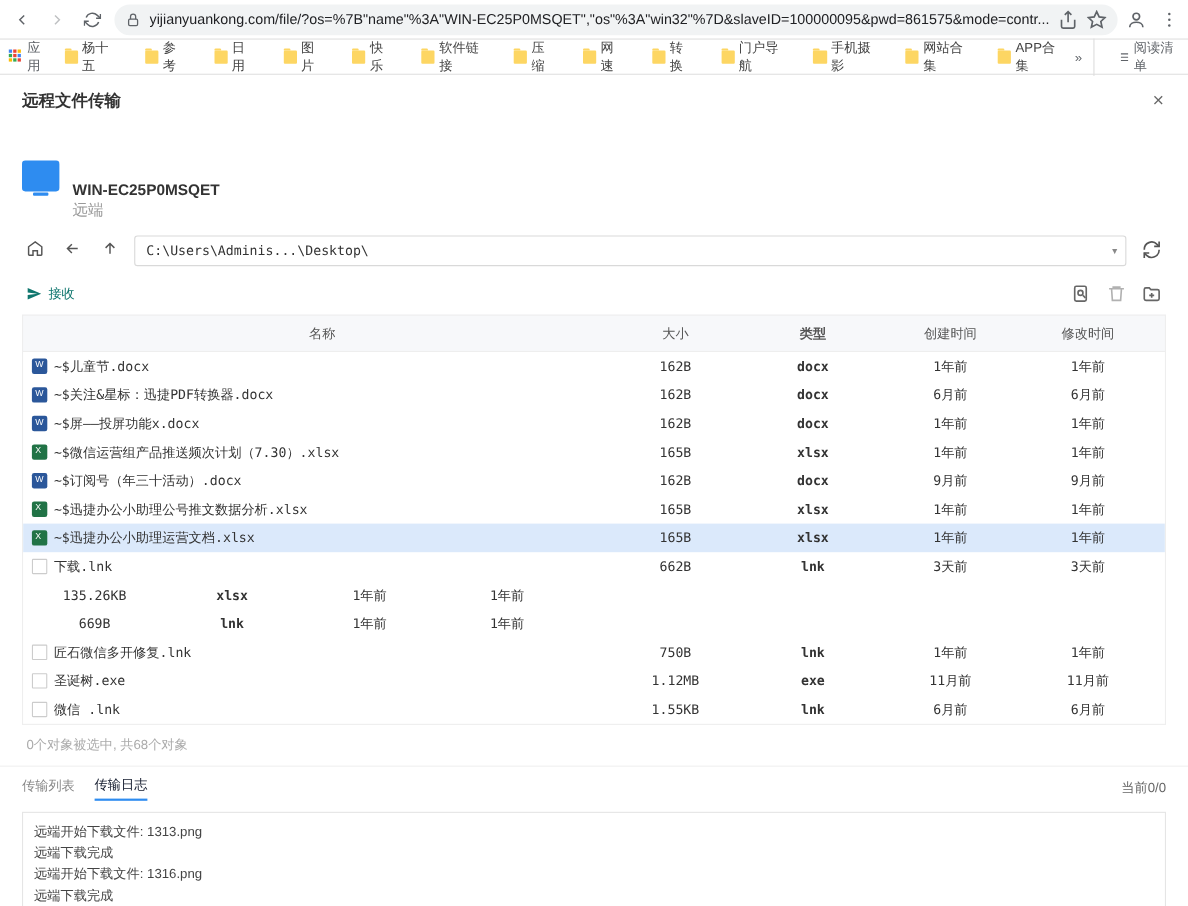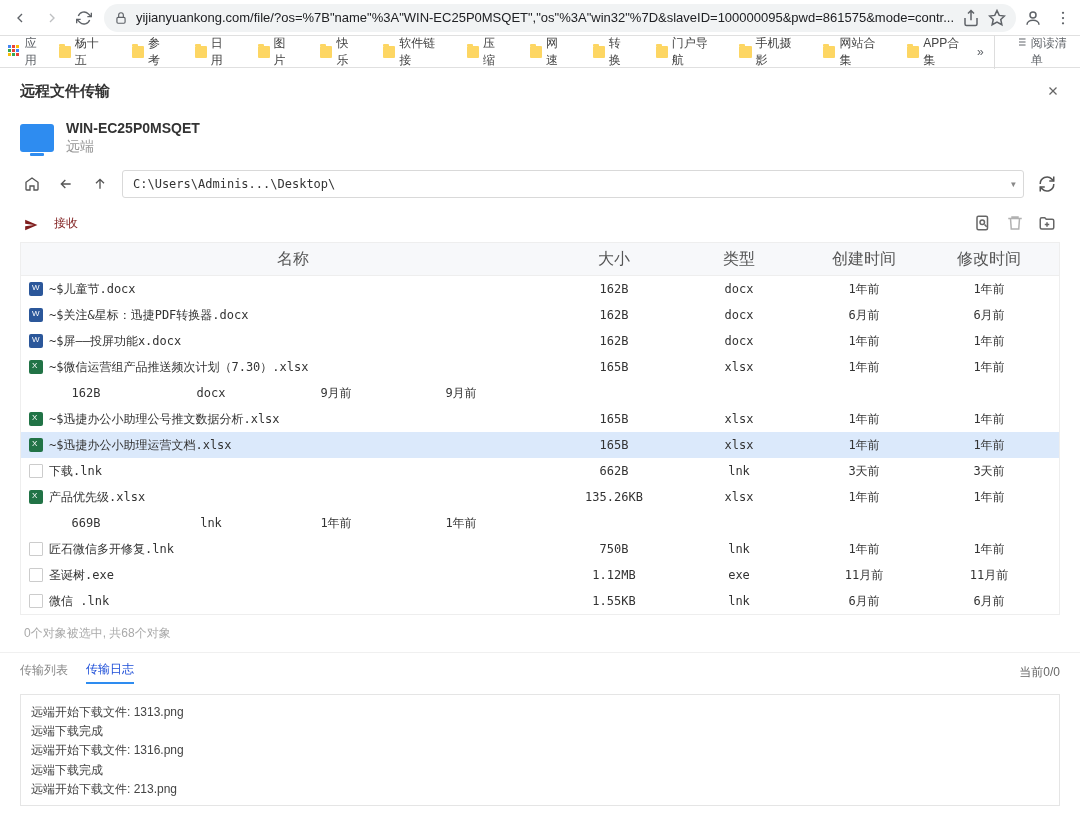--- a/index.html
+++ b/index.html
@@ -20,76 +20,76 @@
 .bm-apps { display: flex; align-items: center; gap: 4px; color: #5f6368; }
 .bm-grid { width: 14px; height: 14px; display: grid; grid-template-columns: repeat(3,3px); grid-template-rows: repeat(3,3px); gap: 1px; }
 .bm-grid span { background: #f4b400; }
 .bm-grid span:nth-child(1){background:#4285f4} .bm-grid span:nth-child(2){background:#ea4335} .bm-grid span:nth-child(3){background:#fbbc05}
 .bm-grid span:nth-child(4){background:#34a853} .bm-grid span:nth-child(5){background:#ea4335} .bm-grid span:nth-child(6){background:#4285f4}
 .bm-grid span:nth-child(7){background:#fbbc05} .bm-grid span:nth-child(8){background:#34a853} .bm-grid span:nth-child(9){background:#ea4335}
 .bm-item { display: flex; align-items: center; gap: 4px; padding: 2px 6px; color: #444; cursor: pointer; }
 .bm-folder { width: 14px; height: 12px; background: #fdd663; border-radius: 1px; position: relative; }
 .bm-folder::before { content:''; position:absolute; top:-2px; left:0; width:6px; height:2px; background:#fdd663; border-radius:1px 1px 0 0; }
 .bm-right { margin-left: auto; display: flex; align-items: center; gap: 10px; color: #5f6368; }
-.reading-list { display:flex; gap:4px; border-left:1px solid #ddd; padding-left:20px; }
+.reading-list { display:flex; align-items:center; gap:4px; border-left:1px solid #ddd; padding-left:20px; }
 
 
 .app-header { display: flex; align-items: center; justify-content: space-between; height: 46px; padding: 0 20px; }
 .app-title { font-size: 15px; font-weight: 600; color: #333; }
 .close-x { width: 14px; height: 14px; color: #666; cursor: pointer; }
 
 
 .computer-row { display: flex; align-items: center; padding: 6px 20px 14px; gap: 12px; }
 .monitor-icon { width: 34px; height: 28px; background: #2e8cf0; border-radius: 3px; position: relative; }
 .monitor-icon::after { content:''; position:absolute; bottom:-4px; left:50%; transform:translateX(-50%); width:14px; height:3px; background:#2e8cf0; border-radius:1px; }
-.computer-name { font-size: 14px; font-weight: 600; color: #333; }
+.computer-name { font-size: 14px; font-weight: 600; color: #333; margin-top: 44px; }
 .computer-sub { font-size: 14px; color: #999; margin-top: 2px; }
 
 
-.path-row { display: flex; align-items: center; padding: 0 20px 12px; gap: 10px; }
+.path-row { display: flex; align-items: flex-start; padding: 0 20px 12px; gap: 10px; }
 .path-btn { width: 24px; height: 24px; display:flex; align-items:center; justify-content:center; color:#555; cursor:pointer; }
 .path-btn svg { width:16px; height:16px; }
 .path-input { flex:1; height:28px; border:1px solid #d9d9d9; border-radius:3px; padding:0 10px; font-family: "SimSun", monospace; font-size:12px; color:#333; display:flex; align-items:center; position:relative; }
 .path-input .chev { position:absolute; right:6px; color:#888; }
 .refresh-btn { width:26px; height:26px; display:flex; align-items:center; justify-content:center; color:#555; cursor:pointer; }
 
 
 .action-row { display:flex; align-items:center; justify-content:space-between; padding: 4px 24px 10px; }
-.recv { display:flex; align-items:flex-end; gap:16px; color:#7f1d1d; }
+.recv { display:flex; align-items:center; gap:6px; color:#0f766e; }
 .recv svg { width:14px; height:14px; }
 .right-actions { display:flex; gap:14px; color:#666; }
 .right-actions svg { width:18px; height:18px; cursor:pointer; }
 
 
 .table-wrap { padding: 0 20px; position:relative; }
-.thead { display:flex; background:#f7f8fa; border:1px solid #eee; height:34px; align-items:center; font-size:16px; color:#555; }
+.thead { display:flex; background:#f7f8fa; border:1px solid #eee; height:34px; align-items:center; font-size:12px; color:#555; }
 .col-name { flex: 1; padding-left: 16px; text-align:center; }
 .col-size { width: 130px; text-align:center; }
-.col-type { width: 120px; text-align:center; }
+.col-type { width: 120px; text-align:center;font-weight:bold; }
 .col-created { width: 130px; text-align:center; }
 .col-modified { width: 130px; text-align:center; padding-right:10px; }
 .tbody { border:1px solid #eee; border-top:none; max-height: 340px; overflow-y:auto; }
 .trow { display:flex; align-items:center; height:26px; font-size:12px; font-family:"SimSun", monospace; color:#333; }
 .trow.selected { background:#dbe9fb; }
 .trow .col-name { text-align:left; display:flex; align-items:center; gap:6px; padding-left:8px; }
 .file-icon { width:14px; height:14px; display:inline-block; }
 .fi-doc { background:linear-gradient(#2b579a,#2b579a); border-radius:2px; position:relative; }
 .fi-doc::after { content:'W'; color:#fff; font-size:8px; position:absolute; left:3px; top:1px; font-family:Arial; }
 .fi-xls { background:linear-gradient(#217346,#217346); border-radius:2px; position:relative; }
 .fi-xls::after { content:'X'; color:#fff; font-size:8px; position:absolute; left:3px; top:1px; font-family:Arial; }
 .fi-lnk { background:#fff; border:1px solid #ccc; border-radius:1px; }
 .fi-exe { background:#fff; border:1px solid #ccc; border-radius:1px; }
 
 
 .status-row { padding: 10px 24px; color:#aaa; font-size:12px; }
 
 
 .tabs-row { display:flex; align-items:center; padding: 8px 20px 6px; gap:18px; font-size:12px; border-top:1px solid #f0f0f0; }
 .tab { color:#888; cursor:pointer; padding-bottom:4px; }
-.tab.active { color:#1d4ed8; border-bottom:2px solid #2e8cf0; }
+.tab.active { color:#0f172a; border-bottom:2px solid #2e8cf0; }
 .tabs-right { margin-left:auto; color:#666; }
 
 
 .log-box { margin: 4px 20px 0; border:1px solid #e5e5e5; padding:8px 10px; font-size:12px; color:#444; line-height:1.6; height:112px; overflow:hidden; }
 </style>
 </head>
 <body>
 
 <div class="browser-toolbar">
   <div class="nav-btn">
@@ -332,20 +332,24 @@
         <div class="col-name">
           <span class="file-icon fi-xls"></span>
           <span>~$微信运营组产品推送频次计划（7.30）.xlsx</span>
         </div>
         <div class="col-size">165B</div>
         <div class="col-type">xlsx</div>
         <div class="col-created">1年前</div>
         <div class="col-modified">1年前</div>
       </div>
       <div class="trow">
+        <div class="col-name">
+          <span class="file-icon fi-doc"></span>
+          <span>~$订阅号（年三十活动）.docx</span>
+        </div>
         <div class="col-size">162B</div>
         <div class="col-type">docx</div>
         <div class="col-created">9月前</div>
         <div class="col-modified">9月前</div>
       </div>
       <div class="trow">
         <div class="col-name">
           <span class="file-icon fi-xls"></span>
           <span>~$迅捷办公小助理公号推文数据分析.xlsx</span>
         </div>
@@ -368,24 +372,20 @@
         <div class="col-name">
           <span class="file-icon fi-lnk"></span>
           <span>下载.lnk</span>
         </div>
         <div class="col-size">662B</div>
         <div class="col-type">lnk</div>
         <div class="col-created">3天前</div>
         <div class="col-modified">3天前</div>
       </div>
       <div class="trow">
-        <div class="col-name">
-          <span class="file-icon fi-xls"></span>
-          <span>产品优先级.xlsx</span>
-        </div>
         <div class="col-size">135.26KB</div>
         <div class="col-type">xlsx</div>
         <div class="col-created">1年前</div>
         <div class="col-modified">1年前</div>
       </div>
       <div class="trow">
         <div class="col-size">669B</div>
         <div class="col-type">lnk</div>
         <div class="col-created">1年前</div>
         <div class="col-modified">1年前</div>

